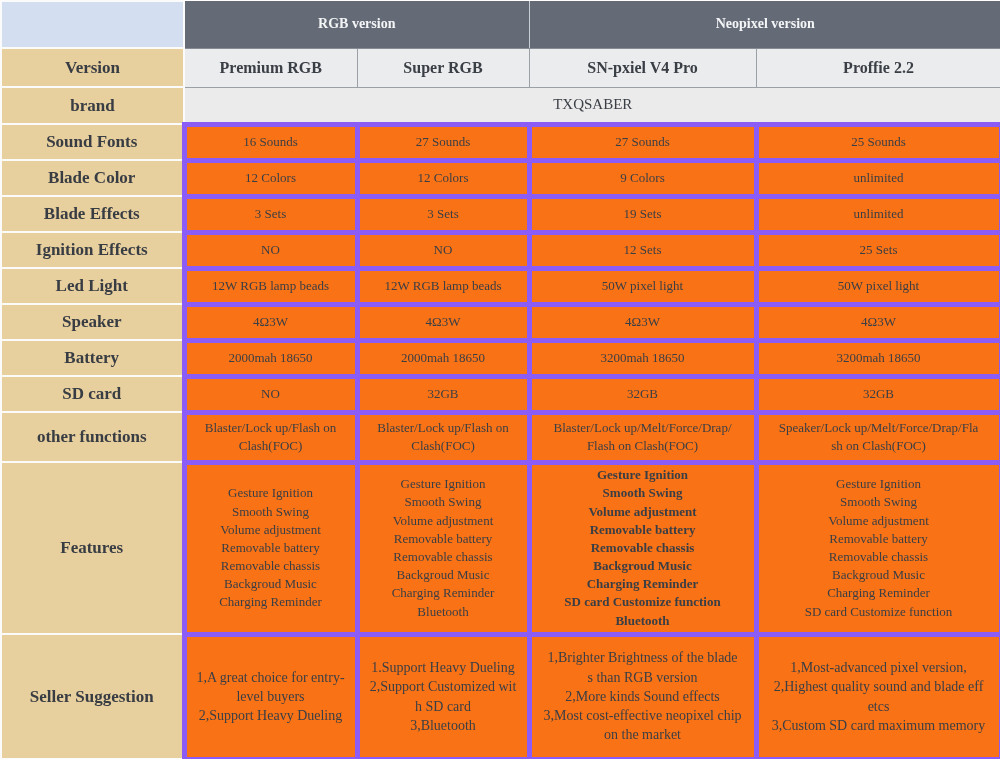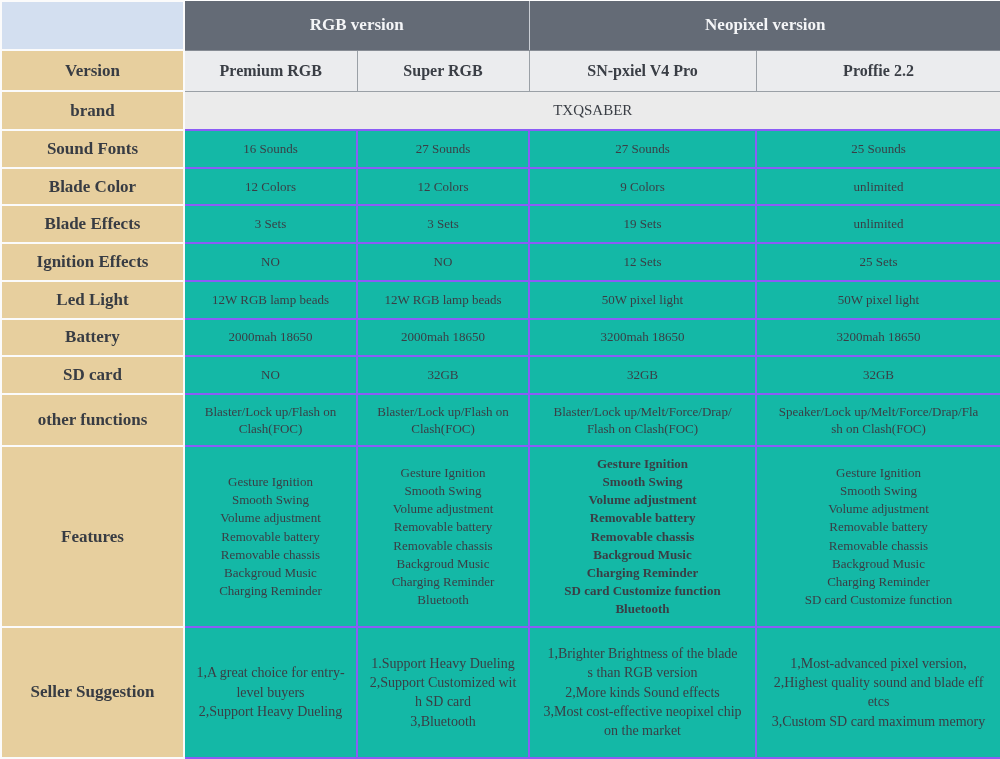--- a/index.html
+++ b/index.html
@@ -12,26 +12,26 @@
   tr.r-head{height:47px;}
   tr.r-version{height:39px;padding-left:40px;}
   tr.r-brand{height:37px;}
   tr.r-spec{height:36px;}
   tr.r-other{height:50px;}
   tr.r-feat{height:172px;}
   tr.r-sell{height:125px;}
 
   
   td.corner{background:#d3dff0;border:2px solid #fbfbfb;}
-  td.ghead{background:#646b76;color:#f4f5f7;font-weight:bold;font-size:17px;
+  td.ghead{background:#646b76;color:#f4f5f7;font-weight:bold;font-size:14px;
            border-bottom:1px solid #878c94;}
   td.ghead.g2{border-left:1px solid #c9cdd4;}
   td.lbl{background:#e7cf9e;color:#383c43;font-weight:bold;font-size:17px;
          border:2px solid #fbfbfb;}
-  td.data{background:#14b8a6;border:2px solid #8b5cf6;font-size:13px;font-family:Liberation Serif, serif;}
+  td.data{background:#f97316;border:5px solid #8b5cf6;font-size:13px;font-family:Liberation Serif, serif;}
   td.vcell{background:#ebecee;border:1px solid #9aa0a6;
            font-weight:bold;font-size:16px;color:#3a3e45;}
   td.bcell{background:#ebebeb;border:1px solid #9aa0a6;font-size:15px;}
   td.pre{white-space:pre-line;line-height:1.35;text-align:center;}
   td.feat{font-size:13px;line-height:1.4;}
   td.feat.bold{font-weight:bold;}
   td.sell{font-size:14px;line-height:1.38;}
 </style>
 </head>
 <body>
@@ -98,20 +98,27 @@
   </tr>
 
   <tr class="r-spec">
     <td class="lbl">Led Light</td>
     <td class="data">12W RGB lamp beads</td>
     <td class="data">12W RGB lamp beads</td>
     <td class="data">50W pixel light</td>
     <td class="data">50W pixel light</td>
   </tr>
 
+  <tr class="r-spec">
+    <td class="lbl">Speaker</td>
+    <td class="data">4Ω3W</td>
+    <td class="data">4Ω3W</td>
+    <td class="data">4Ω3W</td>
+    <td class="data">4Ω3W</td>
+  </tr>
 
   <tr class="r-spec">
     <td class="lbl">Battery</td>
     <td class="data">2000mah 18650</td>
     <td class="data">2000mah 18650</td>
     <td class="data">3200mah 18650</td>
     <td class="data">3200mah 18650</td>
   </tr>
 
   <tr class="r-spec">

